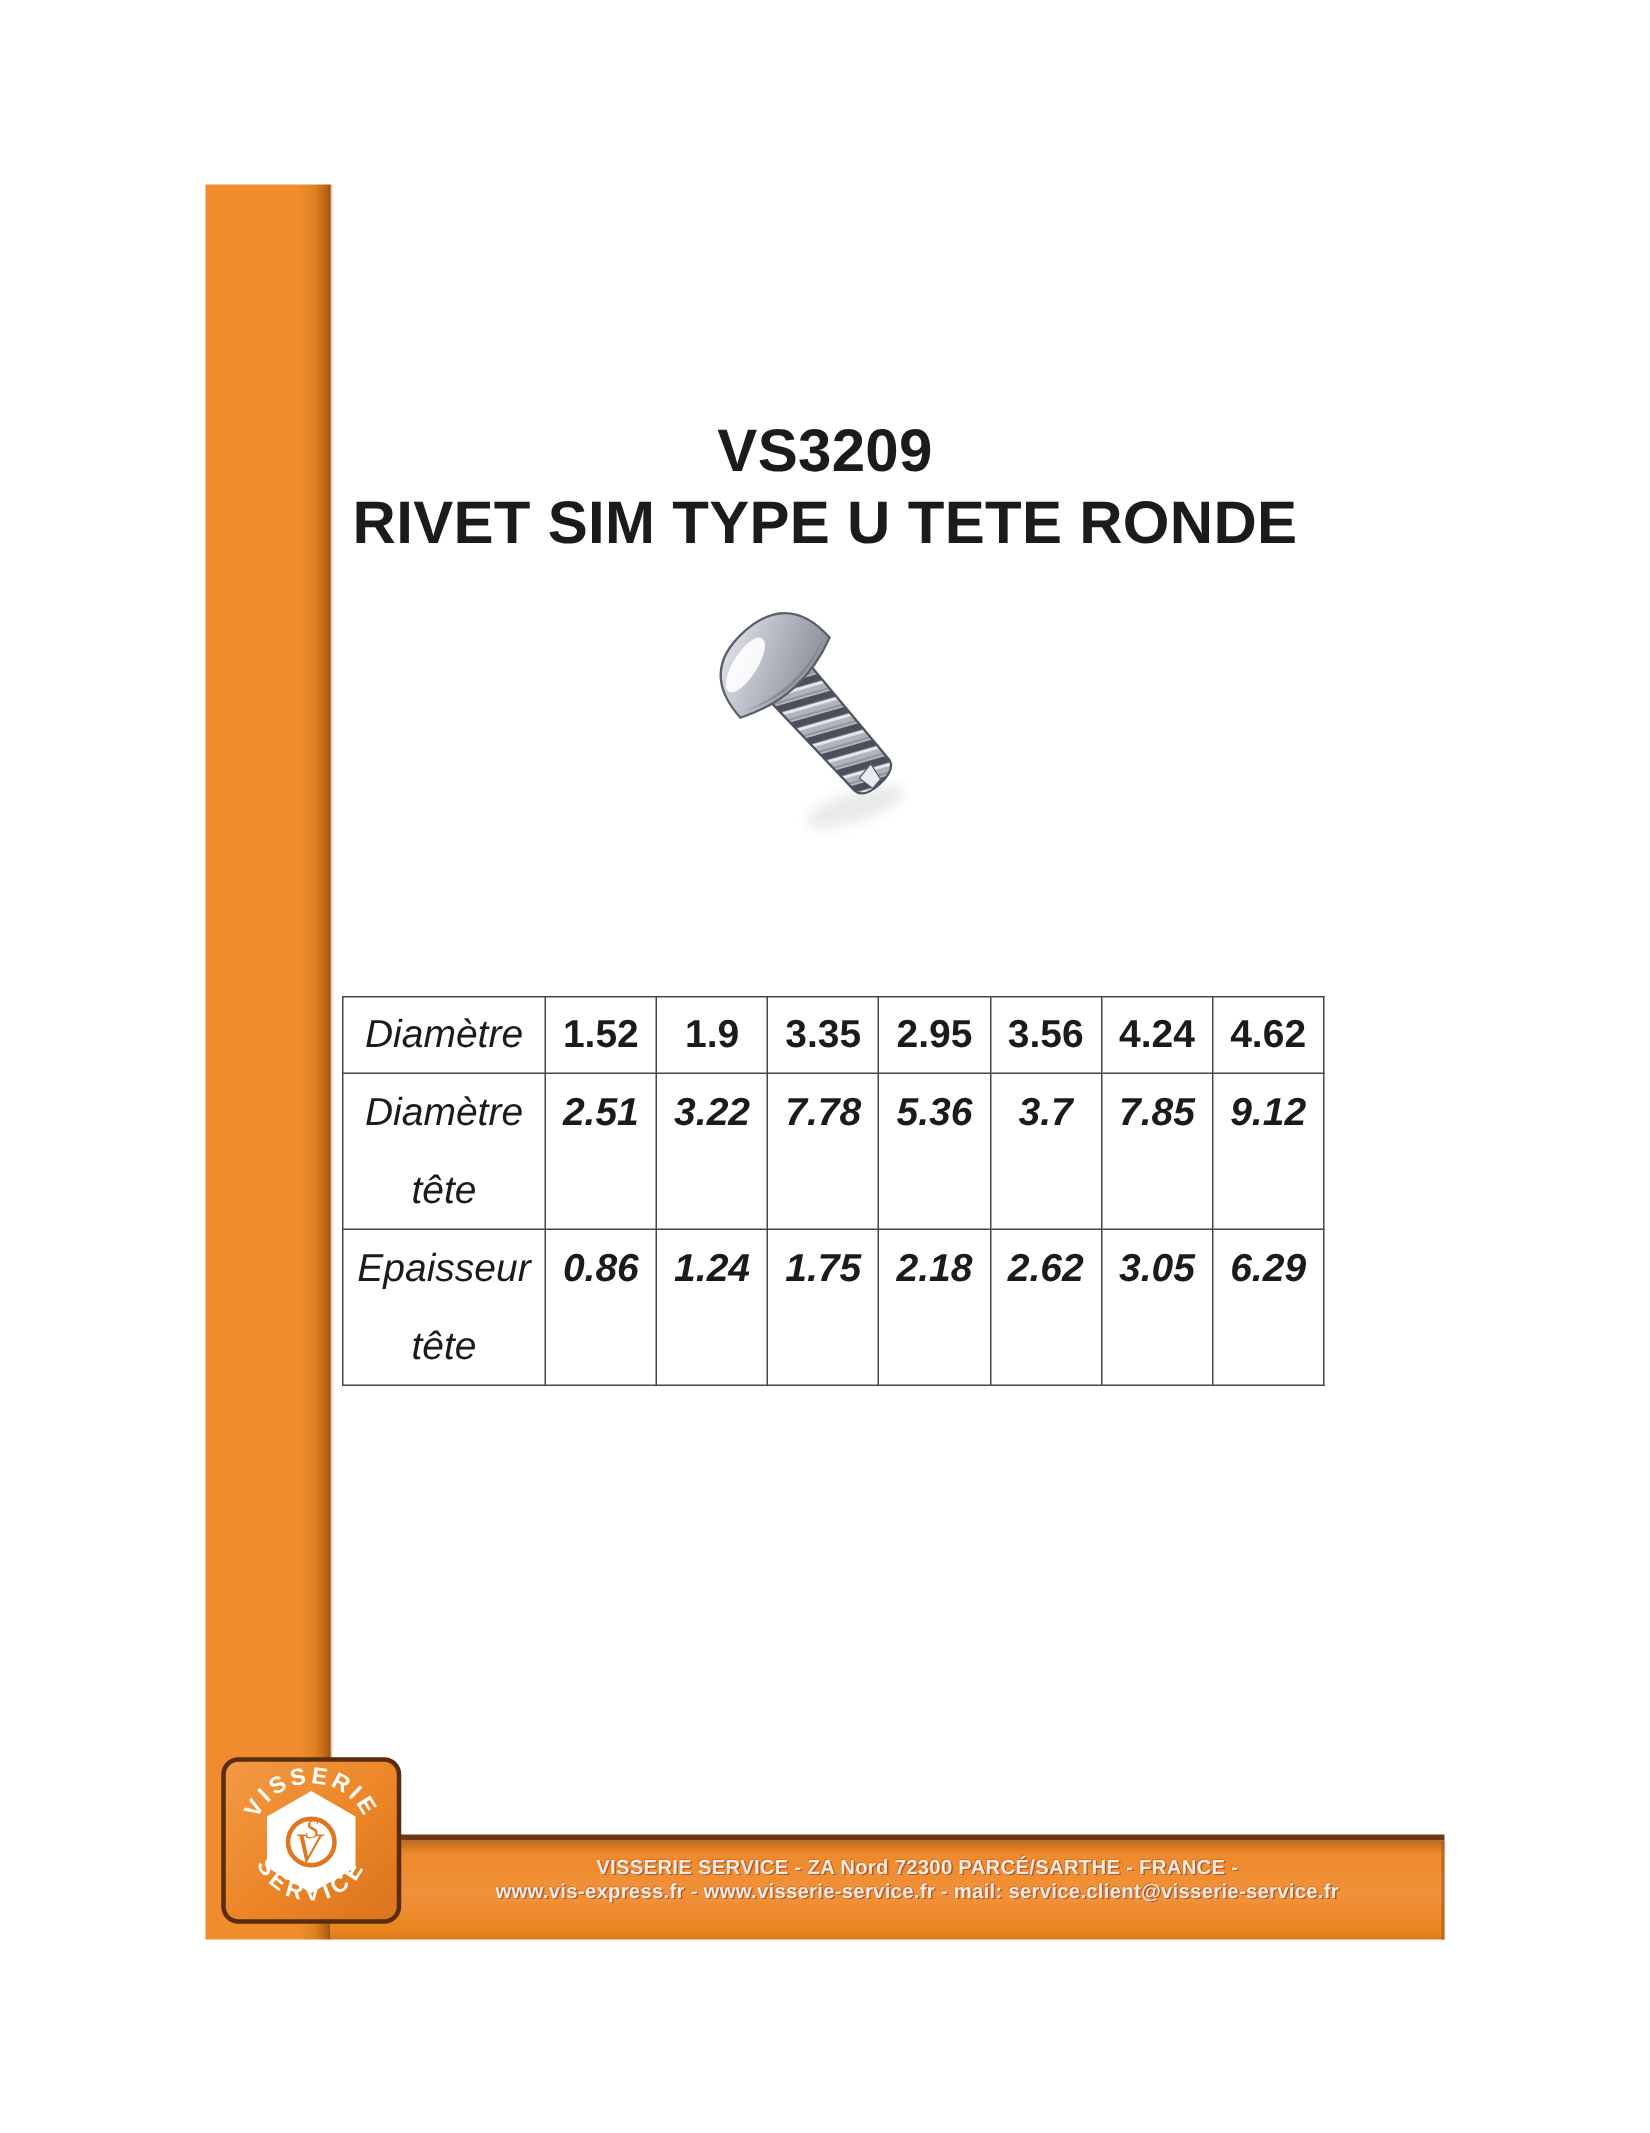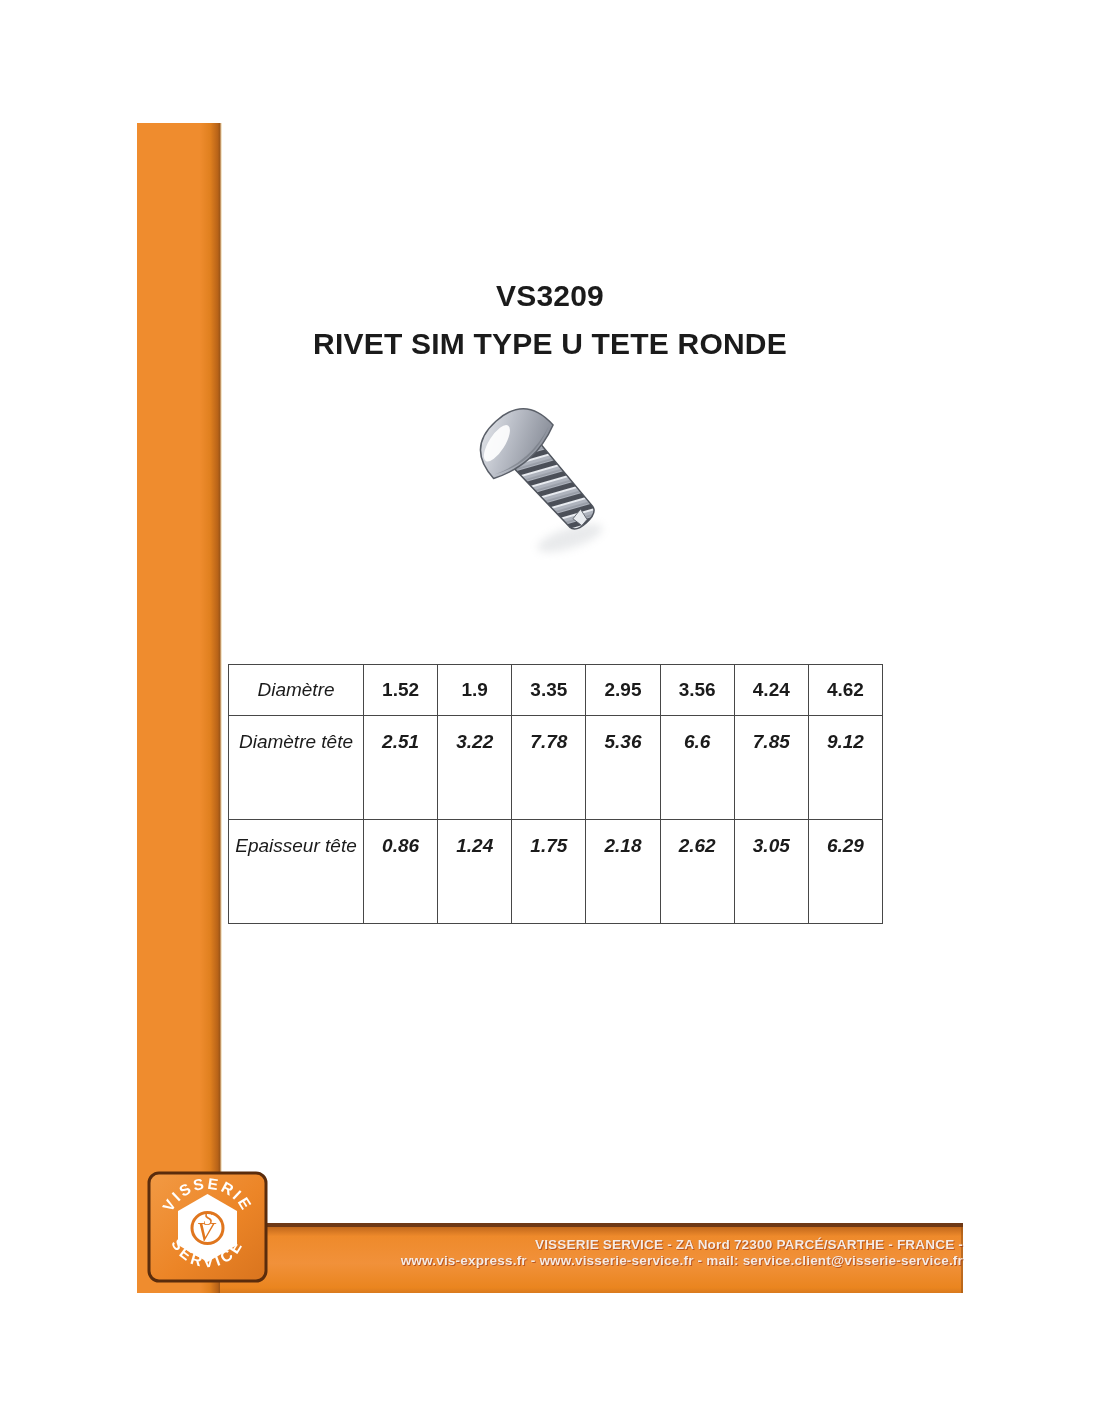--- a/index.html
+++ b/index.html
@@ -12,40 +12,40 @@
     position:absolute;left:137px;top:123px;width:85px;height:1170px;z-index:1;
     background:linear-gradient(90deg,#ef8c2e 0%,#ef8c2e 74%,#e0801f 86%,#b86318 95%,#9c5517 97.5%,#edd9b5 99%,#f8f2e6 100%);
   }
   .hbar{
     position:absolute;left:220px;top:1223px;width:743px;height:70px;z-index:2;
     background:linear-gradient(180deg,#c2681c 0%,#ee8a2b 14%,#f1913a 55%,#ea851f 92%,#d97a1e 100%);
     border-top:4px solid #6e3816;box-sizing:border-box;
     box-shadow:inset -2px 0 0 rgba(150,80,20,.55);
   }
   .footer-text{
-    position:absolute;left:40px;right:0;top:10px;text-align:right;
+    position:absolute;left:40px;right:0;top:10px;text-align:center;
     font-size:13.5px;font-weight:bold;line-height:16px;letter-spacing:.2px;
     color:#f6ece4;text-shadow:1px 1px 0 rgba(140,40,15,.55), -0.5px -0.5px 0 rgba(140,40,15,.25);
   }
   
   .logo{position:absolute;left:147px;top:1171px;width:121px;height:112px;z-index:3;}
   
   .title,.subtitle{
     position:absolute;left:0;width:1100px;text-align:center;
-    font-weight:bold;font-size:30px;letter-spacing:.2px;
+    font-weight:bold;font-size:40px;letter-spacing:.2px;
   }
   .title{top:279px;}
   .subtitle{top:327px;}
   
   .photo{position:absolute;left:458px;top:398px;width:175px;height:175px;}
   
   table.specs{
     position:absolute;left:228px;top:664px;width:655px;
     border-collapse:collapse;table-layout:fixed;
-    font-size:19px;
+    font-size:26px;
   }
   table.specs td{
     border:1px solid #474747;text-align:center;padding:0;vertical-align:top;
     overflow:hidden;
   }
   table.specs td.lbl{font-style:italic;font-weight:normal;}
   table.specs td.val{font-weight:bold;}
   tr.short td{height:50px;line-height:49px;}
   tr.tall td{height:103px;line-height:51.5px;font-style:italic;}
   col.c0{width:135px;}
@@ -140,21 +140,21 @@
       <td class="val">3.56</td>
       <td class="val">4.24</td>
       <td class="val">4.62</td>
     </tr>
     <tr class="tall">
       <td class="lbl">Diamètre tête</td>
       <td class="val">2.51</td>
       <td class="val">3.22</td>
       <td class="val">7.78</td>
       <td class="val">5.36</td>
-      <td class="val">6.6</td>
+      <td class="val">3.7</td>
       <td class="val">7.85</td>
       <td class="val">9.12</td>
     </tr>
     <tr class="tall">
       <td class="lbl">Epaisseur tête</td>
       <td class="val">0.86</td>
       <td class="val">1.24</td>
       <td class="val">1.75</td>
       <td class="val">2.18</td>
       <td class="val">2.62</td>

